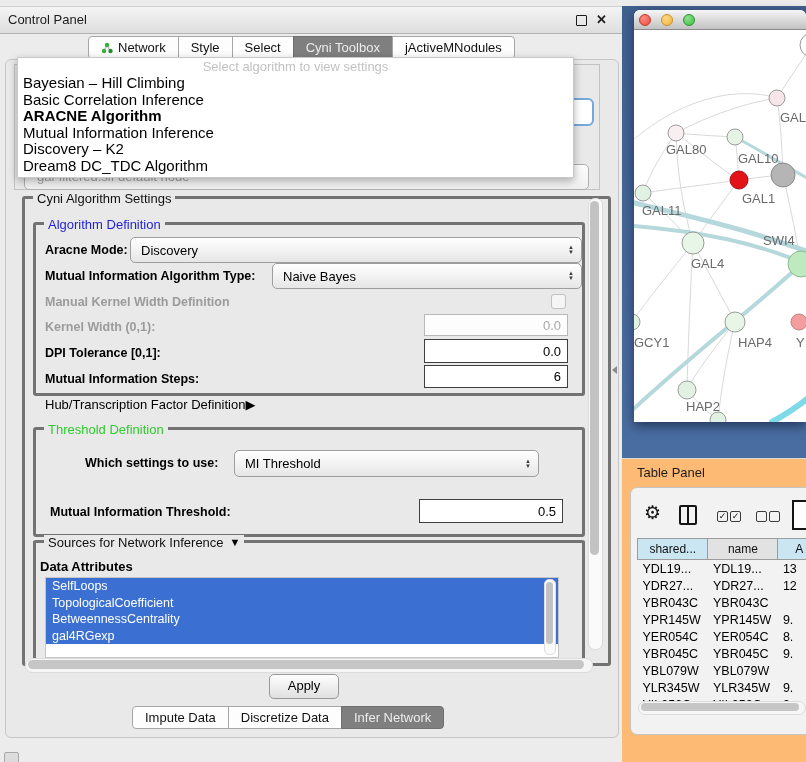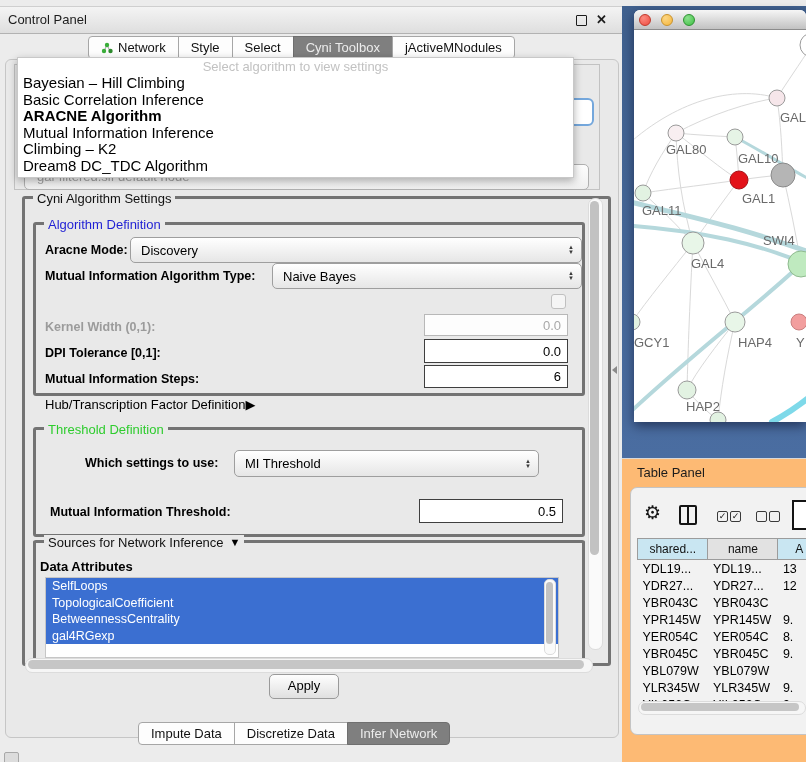--- a/index.html
+++ b/index.html
@@ -65,21 +65,21 @@
              background:var(--sel,#3b6fd1);color:#fff;white-space:nowrap;}
 
   .vscroll{background:#fafafa;border:1px solid #dcdcdc;border-radius:7px;}
   .vthumb{position:absolute;left:1px;width:9px;background:#c2c2c2;border-radius:5px;}
   .hscroll{background:#f6f6f6;border:1px solid #dcdcdc;border-radius:7px;}
   .hthumb{position:absolute;top:1px;height:9px;background:#c6c6c6;border-radius:5px;}
 
   .apply{border:1px solid #9a9a9a;border-radius:5px;background:linear-gradient(#fefefe,#e0e0e0);
          text-align:center;line-height:21px;font-size:13px;color:#000;}
 
-  .bottomtabs{left:138px;top:706px;height:23px;display:flex;margin-top:16px;}
+  .bottomtabs{left:132px;top:706px;height:23px;display:flex;}
 
   .divider-arrow{left:608px;top:366px;width:0;height:0;border:4px solid transparent;border-right:5px solid #8a8a8a;}
   .mini-icon{left:4px;top:752px;width:13px;height:10px;border:1px solid #a8a8a8;background:#dcdcdc;border-radius:2px;}
 
   
   .desktop{left:622px;top:6px;width:184px;height:452px;
            background:linear-gradient(180deg,#40618f,#4a6da1);}
   .net-window{left:634px;top:10px;width:172px;height:412px;border-radius:6px 6px 0 0;
               box-shadow:0 4px 12px rgba(0,0,25,.5);background:#fff;}
   .net-titlebar{position:absolute;left:0;top:0;width:100%;height:20px;border-radius:6px 6px 0 0;
@@ -145,21 +145,21 @@
   <div class="abs focus-combo"></div>
   <div class="abs hidden-combo">gal-filtered.sif default node</div>
 
   <div class="abs dropdown">
     <div class="dd-ph">Select algorithm to view settings</div>
     <div id="algo-list">
         <div class="dd-item">Bayesian – Hill Climbing</div>
         <div class="dd-item">Basic Correlation Inference</div>
         <div class="dd-item bold">ARACNE Algorithm</div>
         <div class="dd-item">Mutual Information Inference</div>
-        <div class="dd-item">Climbing – K2</div>
+        <div class="dd-item">Discovery – K2</div>
         <div class="dd-item">Dream8 DC_TDC Algorithm</div>
       </div>
   </div>
 
   <div class="abs fieldset" style="left:22px;top:196px;width:583px;height:464px;">
     <span class="legend">Cyni Algorithm Settings</span>
   </div>
   <div class="abs vscroll" style="left:588px;top:198px;width:13px;height:450px;">
     <div class="vthumb" style="top:2px;height:354px;"></div>
   </div>
@@ -176,20 +176,21 @@
       </span>
   </div>
   <div class="abs lbl" style="left:45px;top:269px;">Mutual Information Algorithm Type:</div>
   <div class="abs combo" style="left:272px;top:263px;width:298px;height:24px;">
     <span>Naive Bayes</span>
     <span class="stepper">
         <span>▲</span>
         <span>▼</span>
       </span>
   </div>
+  <div class="abs lbl dis" style="left:45px;top:295px;">Manual Kernel Width Definition</div>
   <div class="abs chk" style="left:551px;top:294px;"></div>
   <div class="abs lbl dis" style="left:45px;top:320px;">Kernel Width (0,1):</div>
   <input class="abs fld dis" style="left: 424px; top: 314px; width: 144px; height: 22px;" readonly="" value="0.0">
   <div class="abs lbl" style="left:45px;top:346px;">DPI Tolerance [0,1]:</div>
   <input class="abs fld strong" style="left: 424px; top: 339px; width: 144px; height: 24px;" value="0.0">
   <div class="abs lbl" style="left:45px;top:372px;">Mutual Information Steps:</div>
   <input class="abs fld strong" style="left: 424px; top: 365px; width: 144px; height: 23px;" value="6">
 
   <div class="abs expander" style="left:45px;top:397px;">
     <span>Hub/Transcription Factor Definition</span>

